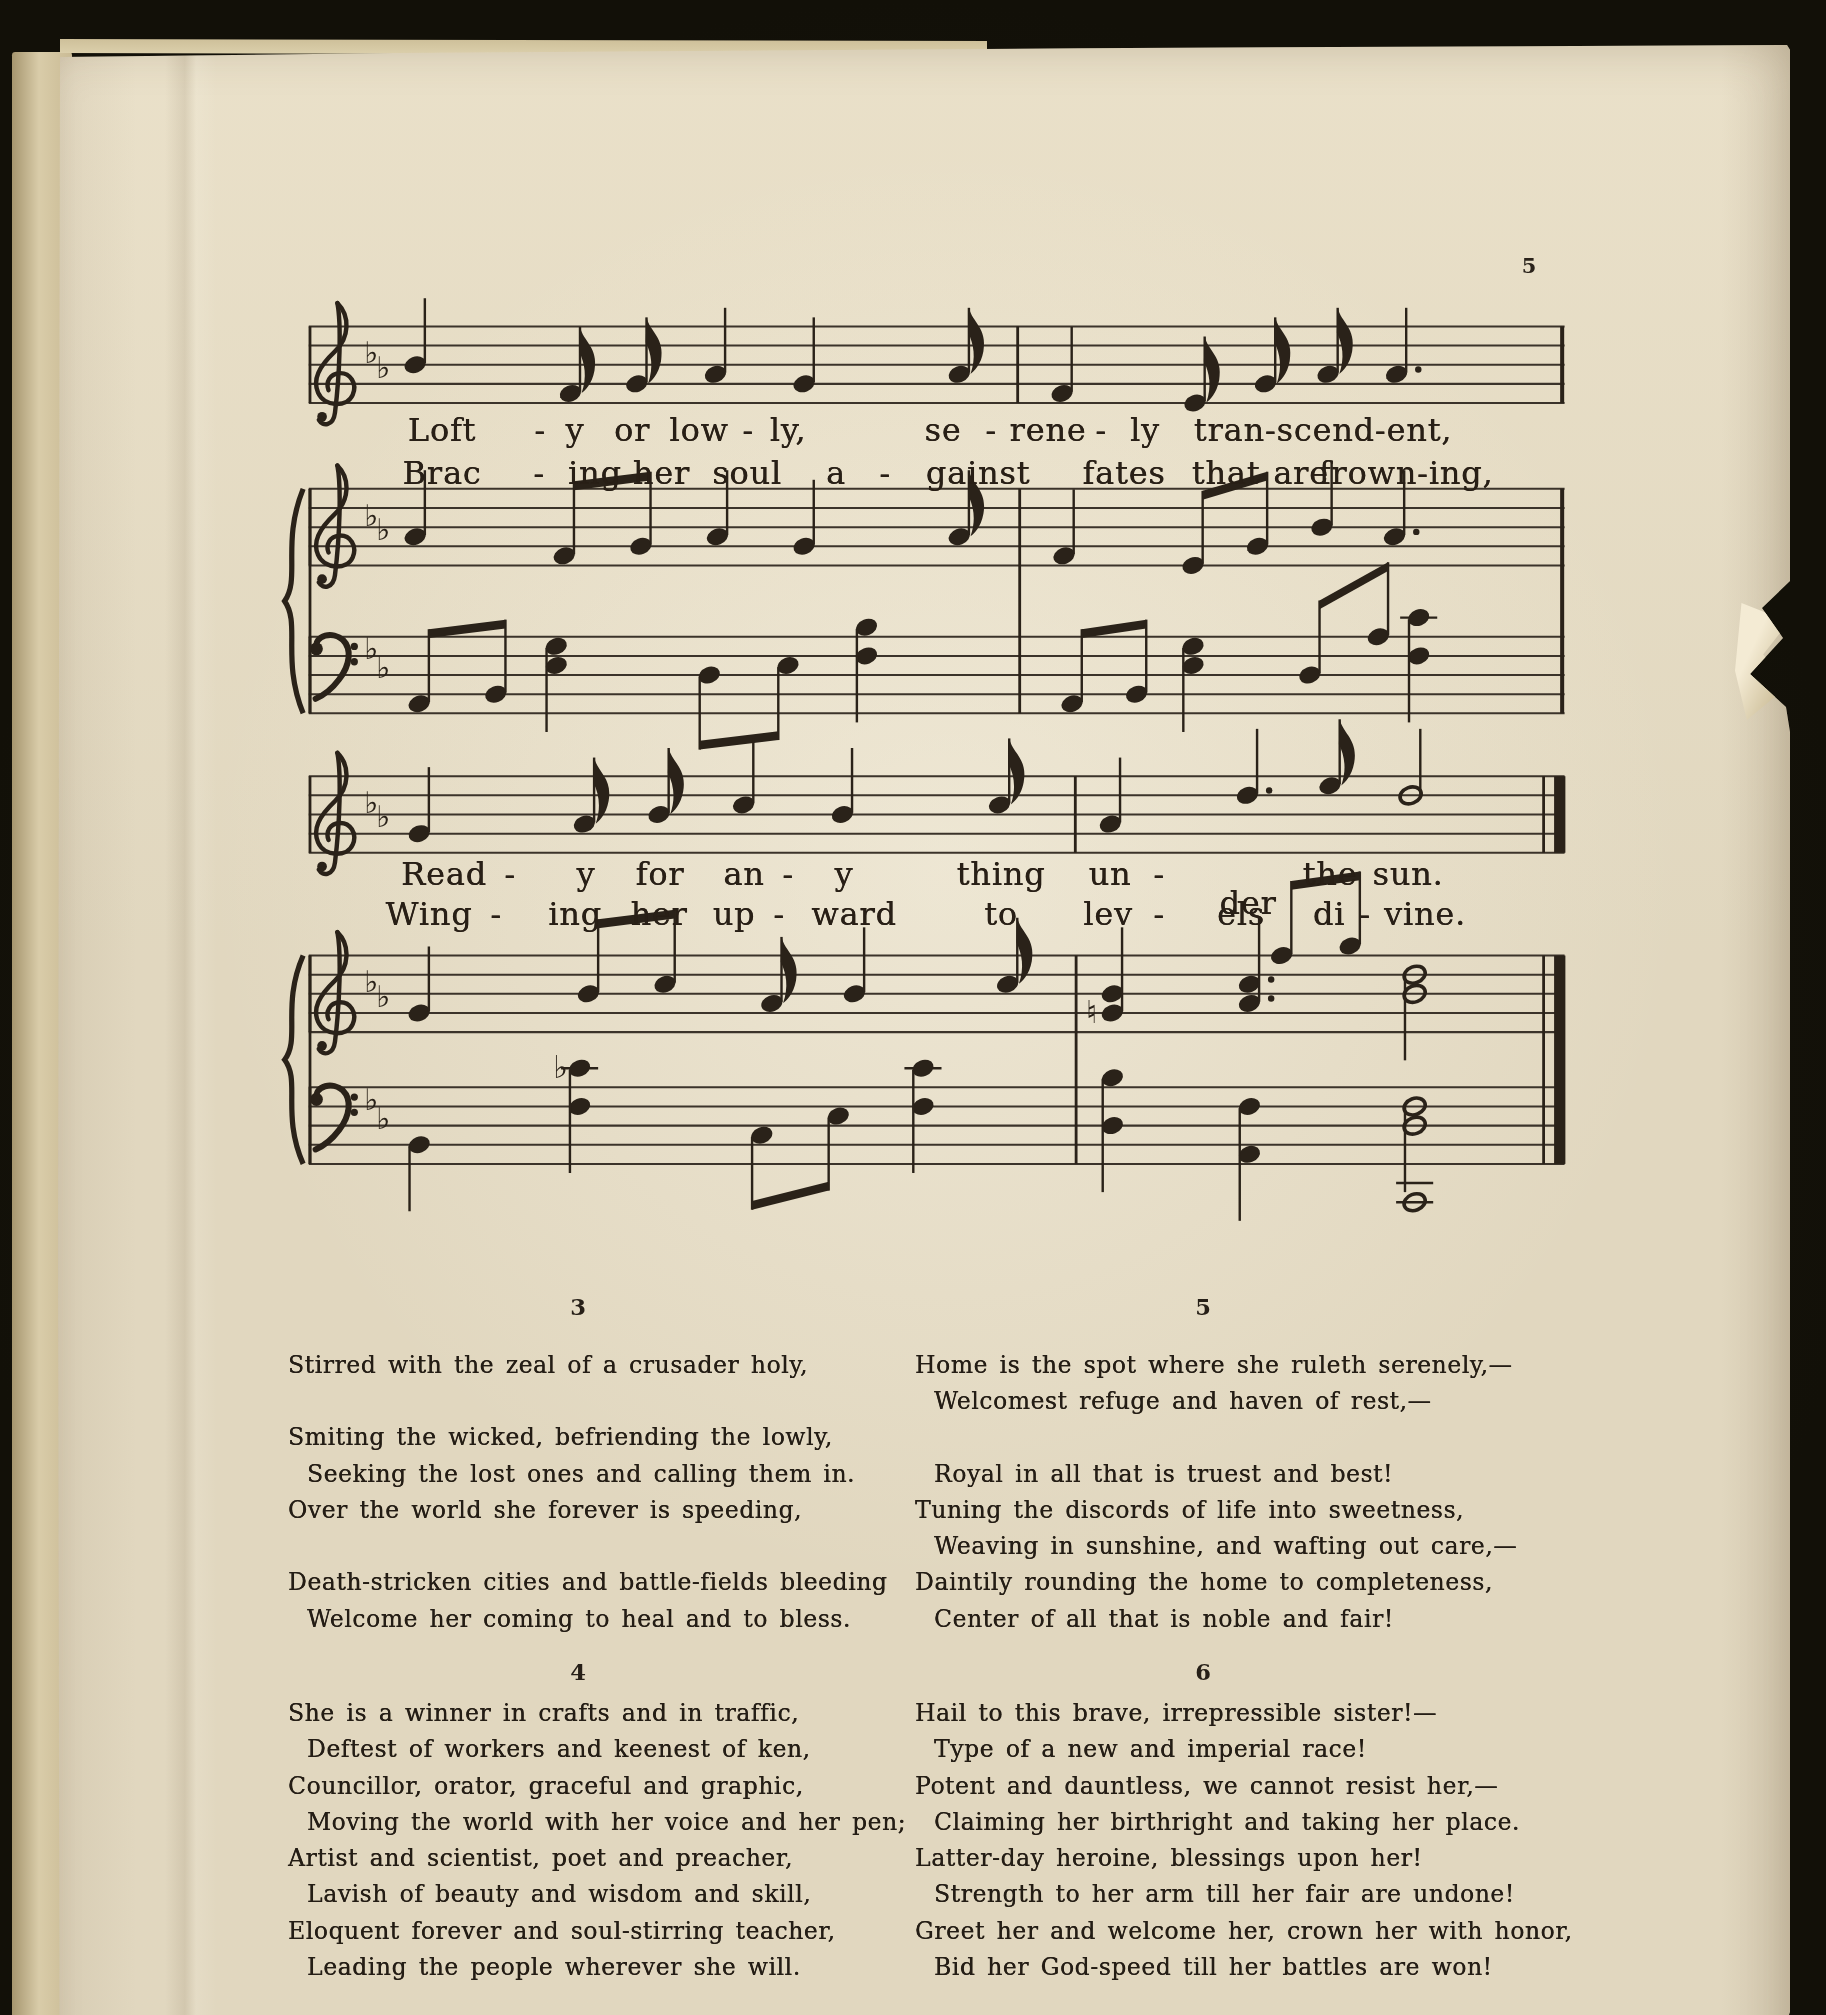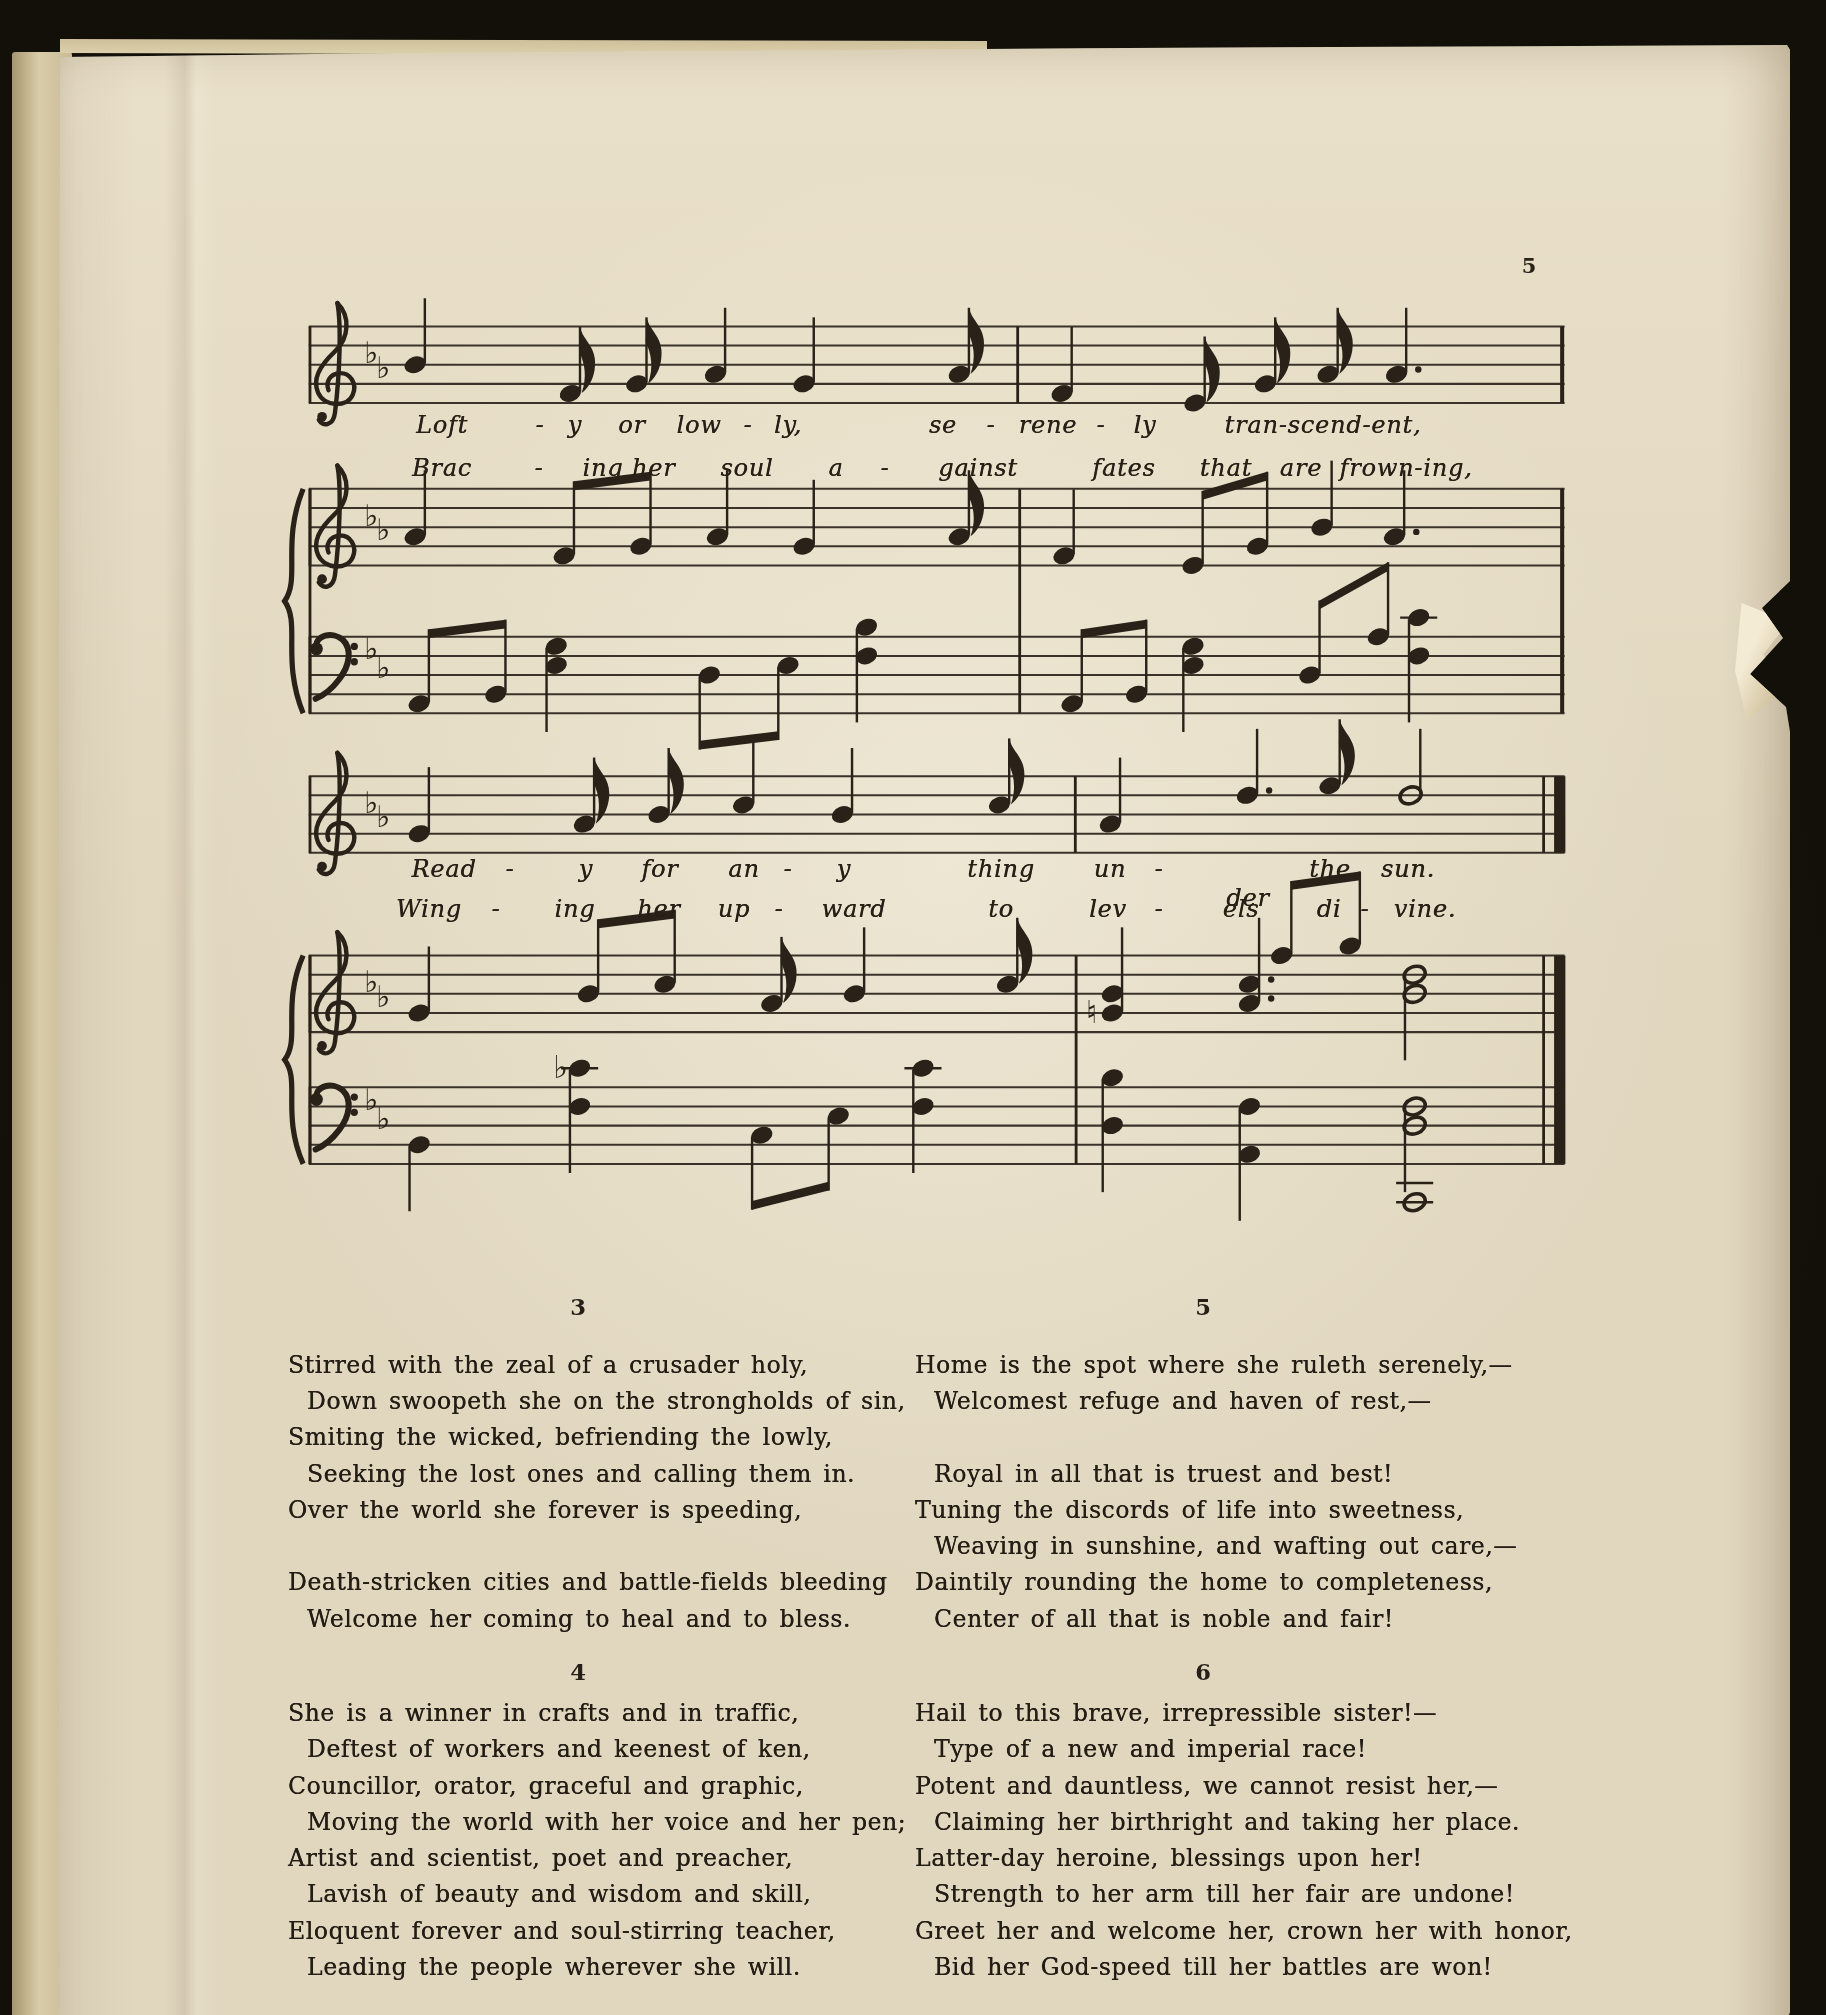--- a/index.html
+++ b/index.html
@@ -27,21 +27,21 @@
   .crease{position:absolute;left:133px;top:0;width:52px;height:100%;
     background:linear-gradient(90deg, rgba(0,0,0,0) 0%, rgba(80,60,30,0.10) 38%, rgba(255,255,246,0.12) 60%, rgba(0,0,0,0) 100%);}
   .tear{position:absolute;background:linear-gradient(115deg,#f4ebd4 35%,#d2c4a1 75%);}
   .tear1{left:1703px;top:558px;width:54px;height:117px;
     clip-path:polygon(12% 0,100% 16%,52% 44%,100% 70%,22% 100%,0 58%);}
   .layer{position:absolute;left:0;top:0;width:1827px;height:2352px;pointer-events:none;}
   #music{position:absolute;left:0;top:0;}
   .page-number{position:absolute;width:56px;text-align:center;
     font-size:21px;font-weight:bold;color:#2a231b;}
   .lyr{position:absolute;white-space:nowrap;transform:translateX(-50%);
-    font-size:24px;color:#281f16;letter-spacing:0.8px;text-shadow:0.3px 0 0 currentColor;font-style:italic;}
+    font-size:32px;color:#281f16;letter-spacing:0.8px;text-shadow:0.3px 0 0 currentColor;}
   .vnum{position:absolute;width:64px;text-align:center;font-size:22.6px;font-weight:bold;
     color:#261f17;}
   .vline{position:absolute;white-space:nowrap;font-size:23.4px;color:#241d15;
     letter-spacing:0.6px;word-spacing:3.6px;text-shadow:0.3px 0 0 currentColor;}
 </style>
 </head>
 <body>
 
 <div class="scene">
   <div class="under-page"></div>
@@ -495,21 +495,20 @@
       <span class="lyr" style="left: 1108px; top: 895px;">lev</span>
       <span class="lyr" style="left: 1159px; top: 895px;">-</span>
       <span class="lyr" style="left: 1241px; top: 895px;">els</span>
       <span class="lyr" style="left: 1329px; top: 895px;">di</span>
       <span class="lyr" style="left: 1365px; top: 895px;">-</span>
       <span class="lyr" style="left: 1425px; top: 895px;">vine.</span>
     </div>
   <div id="verses" class="layer">
       <div class="vnum" style="left: 546px; top: 1294px;">3</div>
       <div class="vline" style="left: 288px; top: 1351px;">Stirred with the zeal of a crusader holy,</div>
-      <div class="vline" style="left: 307px; top: 1387px;">Down swoopeth she on the strongholds of sin,</div>
       <div class="vline" style="left: 288px; top: 1423px;">Smiting the wicked, befriending the lowly,</div>
       <div class="vline" style="left: 307px; top: 1460px;">Seeking the lost ones and calling them in.</div>
       <div class="vline" style="left: 288px; top: 1496px;">Over the world she forever is speeding,</div>
       <div class="vline" style="left: 288px; top: 1568px;">Death-stricken cities and battle-fields bleeding</div>
       <div class="vline" style="left: 307px; top: 1605px;">Welcome her coming to heal and to bless.</div>
       <div class="vnum" style="left: 546px; top: 1659px;">4</div>
       <div class="vline" style="left: 288px; top: 1699px;">She is a winner in crafts and in traffic,</div>
       <div class="vline" style="left: 307px; top: 1735px;">Deftest of workers and keenest of ken,</div>
       <div class="vline" style="left: 288px; top: 1772px;">Councillor, orator, graceful and graphic,</div>
       <div class="vline" style="left: 307px; top: 1808px;">Moving the world with her voice and her pen;</div>

